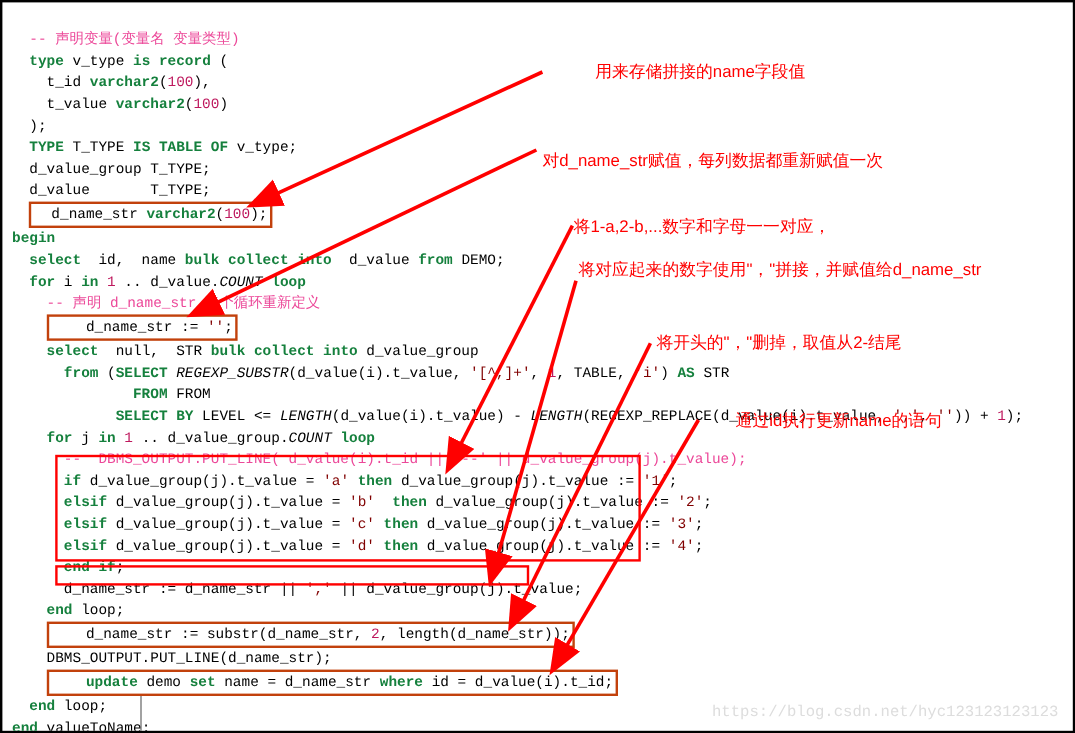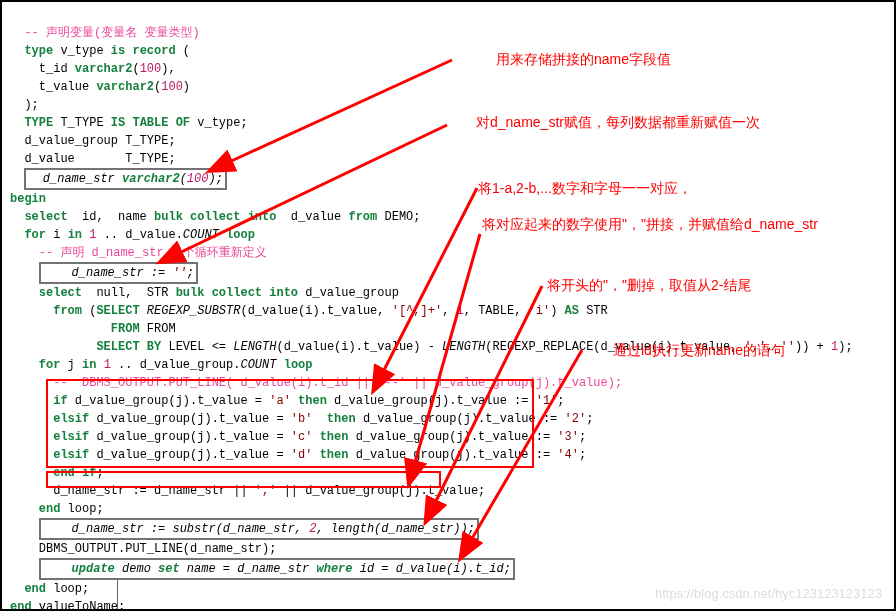--- a/index.html
+++ b/index.html
@@ -3,24 +3,24 @@
 <meta charset="utf-8">
 <style>
 * { margin: 0; padding: 0; box-sizing: border-box; }
 body { font-family: "Courier New", Consolas, monospace; font-size: 12px; background: #fff; position: relative; width: 896px; height: 611px; overflow: hidden; border: 2px solid #000; }
 .code-area { padding: 4px 8px; line-height: 1.5; white-space: pre; color: #000; }
 .kw { color: #15803d; font-weight: bold; }
 .str { color: #800000; }
 .num { color: #be185d; }
 .func { color: #000; font-style: italic; }
 .gray { color: #ec4899; }
-.red-box { border: 2px solid #737373; display: inline-block; padding: 0 2px; font-style: italic; }
+.red-box { border: 2px solid #c2410c; display: inline-block; padding: 0 2px; }
 .annotation { position: absolute; color: #ff0000; font-family: "Microsoft YaHei", sans-serif; font-size: 14px; white-space: nowrap; }
 .arrow-svg { position: absolute; top: 0; left: 0; width: 896px; height: 611px; pointer-events: none; }
-.watermark { position: absolute; bottom: 8px; right: 12px; color: #ddd; font-family: Liberation Sans, sans-serif; font-size: 13px; }
+.watermark { position: absolute; bottom: 8px; right: 12px; color: #ddd; font-family: Liberation Mono, monospace; font-size: 13px; }
 .border-line { position: absolute; background: #666; }
 </style>
 </head>
 <body>
 
 <div class="code-area">
 <span class="gray">  -- 声明变量(变量名 变量类型)</span>
 <span><span class="kw">  type</span><span> v_type </span><span class="kw">is record</span><span> (</span></span>
 <span><span>    t_id </span><span class="kw">varchar2</span><span>(</span><span class="num">100</span><span>),</span></span>
 <span><span>    t_value </span><span class="kw">varchar2</span><span>(</span><span class="num">100</span><span>)</span></span>
@@ -51,21 +51,21 @@
 <span>    DBMS_OUTPUT.PUT_LINE(d_name_str);</span>
 <span>    <span class="red-box"><span class="kw">    update</span><span> demo </span><span class="kw">set</span><span> name = d_name_str </span><span class="kw">where</span><span> id = d_value(i).t_id;</span></span></span>
 <span><span class="kw">  end</span><span> loop;</span></span>
 <span><span class="kw">end</span><span> valueToName;</span></span>
 </div>
 
 <div style="position:absolute;border:2px solid #ff0000;left:44px;top:377px;width:488px;height:89px;"></div>
 <div style="position:absolute;border:2px solid #ff0000;left:44px;top:469px;width:395px;height:17px;"></div>
 
 <div class="annotation" style="left:455px;top:49px;margin-left:39px;">用来存储拼接的name字段值</div>
-<div class="annotation" style="left:450px;top:112px;margin-left:24px;">对d_name_str赋值，每列数据都重新赋值一次</div>
+<div class="annotation" style="left:450px;top:123px;">对d_name_str赋值，每列数据都重新赋值一次</div>
 <div class="annotation" style="left:476px;top:178px;">将1-a,2-b,...数字和字母一一对应，</div>
 <div class="annotation" style="left:480px;top:212px;white-space:normal;width:360px;line-height:1.5;">将对应起来的数字使用"，"拼接，并赋值给d_name_str</div>
 <div class="annotation" style="left:545px;top:275px;">将开头的"，"删掉，取值从2-结尾</div>
 <div class="annotation" style="left:611px;top:340px;">通过id执行更新name的语句</div>
 
 <svg class="arrow-svg">
   <defs>
     <marker id="ah" markerWidth="12" markerHeight="12" refX="2" refY="4" orient="auto">
       <polygon points="0,0 10,4 0,8" fill="#ff0000"></polygon>
     </marker>

